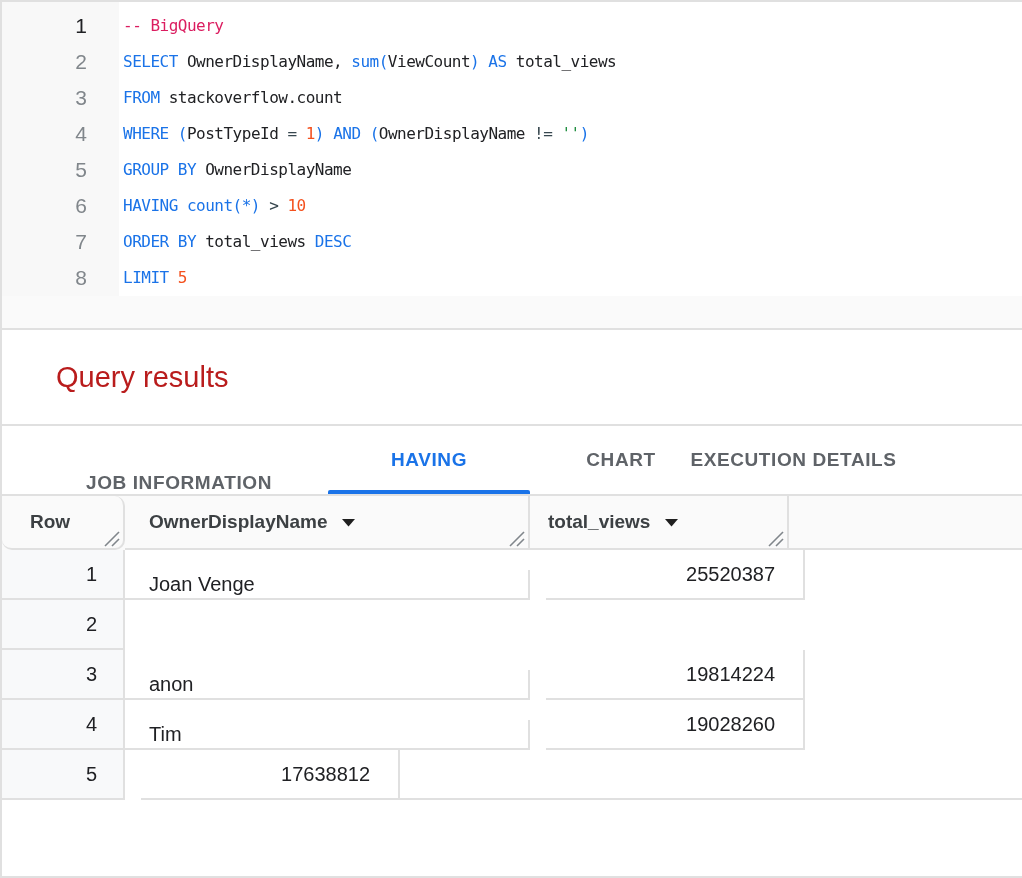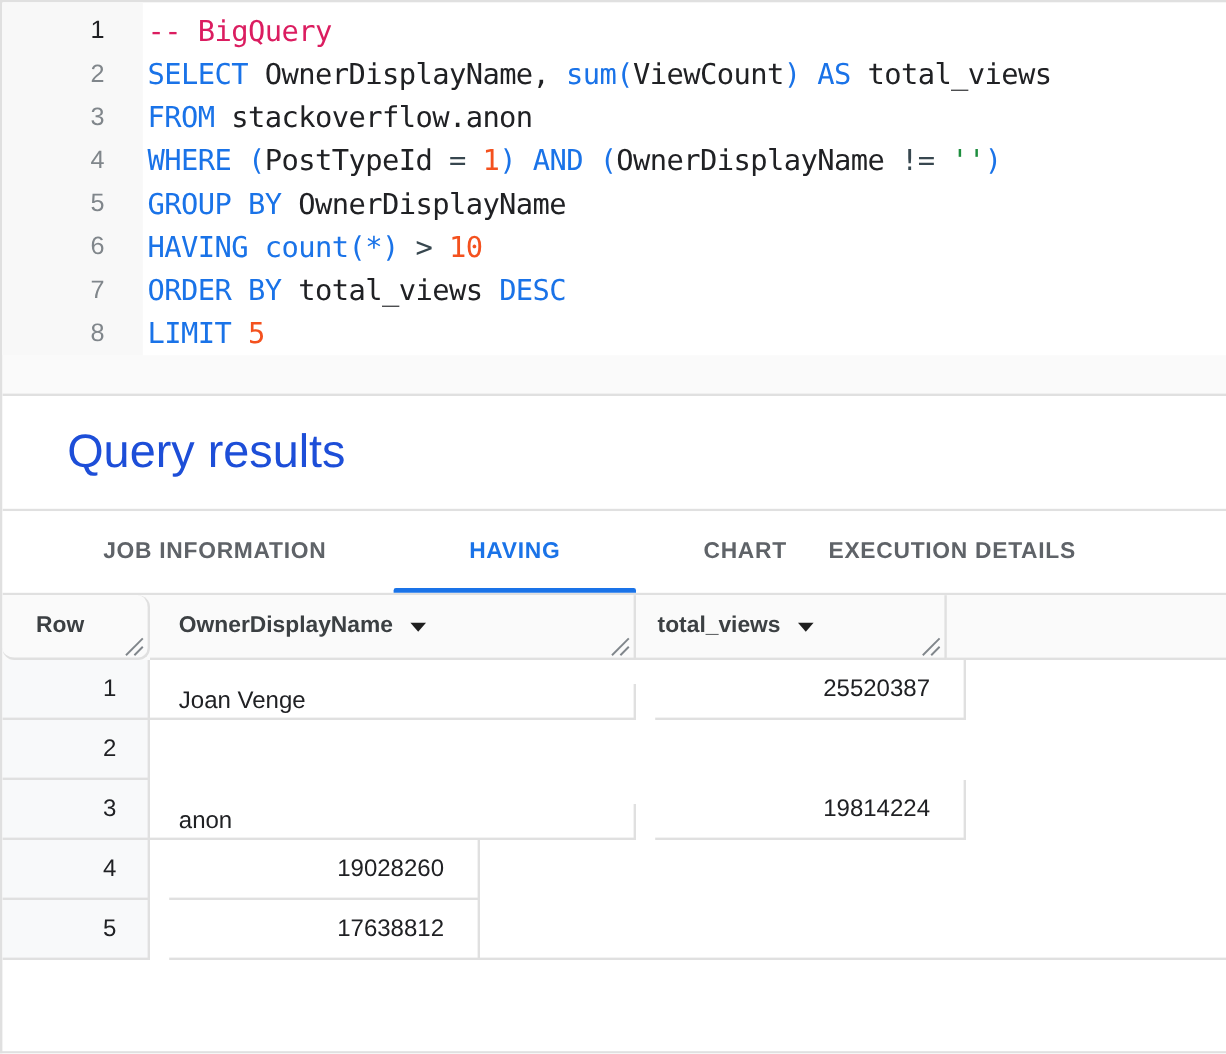--- a/index.html
+++ b/index.html
@@ -22,42 +22,42 @@
   .editor{position:relative;height:294px;background:#fff;padding-top:6px;}
   .gutter-bg{position:absolute;left:0;top:0;bottom:0;width:117px;background:var(--gutter);}
   .code-line{display:flex;height:36px;line-height:36px;position:relative;}
   .line-number{
     width:117px;flex:0 0 117px;text-align:right;padding-right:32px;
     font-size:21px;color:var(--linenum);position:relative;
   }
   .line-number.active{color:#202124;}
   .line-text{
     font-family:"DejaVu Sans Mono","Liberation Mono",monospace;
-    font-size:24px;padding-left:4px;white-space:pre;letter-spacing:-0.5px;
+    font-size:16px;padding-left:4px;white-space:pre;letter-spacing:-0.5px;
   }
   .tok-kw{color:var(--kw);}
   .tok-comment{color:var(--comment);}
   .tok-num{color:var(--num);}
   .tok-str{color:var(--str);}
   .tok-op{color:var(--op);}
   .tok-plain{color:var(--plain);}
   .editor-strip{height:34px;background:var(--strip);border-bottom:2px solid var(--border);}
   
   .results-title-bar{height:96px;display:flex;align-items:center;padding-left:54px;
     border-bottom:2px solid var(--border);background:#fff;}
-  .results-title-bar h1{font-size:39px;font-weight:400;color:#1d4ed8;letter-spacing:0;}
+  .results-title-bar h1{font-size:29px;font-weight:400;color:#b91c1c;letter-spacing:0;}
   
   .tabs{height:70px;display:flex;align-items:stretch;border-bottom:2px solid var(--border);
     padding-left:28px;background:#fff;}
   .tab{
     display:flex;align-items:center;justify-content:center;position:relative;
     font-size:19px;font-weight:700;letter-spacing:0.6px;color:var(--tab-inactive);
     cursor:pointer;flex:0 0 auto;white-space:nowrap;
   }
-  .tab:nth-child(1){width:298px;}
+  .tab:nth-child(1){width:298px;align-items:flex-end;}
   .tab:nth-child(2){width:202px;}
   .tab:nth-child(3){width:182px;}
   .tab:nth-child(4){width:163px;}
   .tab:nth-child(5){width:350px;}
   .tab.active{color:var(--accent);}
   .tab.active::after{
     content:"";position:absolute;left:0;right:0;bottom:0;height:4px;
     background:var(--accent);border-radius:2px 2px 0 0;
   }
   
@@ -93,21 +93,21 @@
         <div class="code-line">
           <span class="line-number active">1</span>
           <span class="line-text"><span class="tok-comment">-- BigQuery</span></span>
         </div>
         <div class="code-line">
           <span class="line-number">2</span>
           <span class="line-text"><span class="tok-kw">SELECT</span><span class="tok-plain"> OwnerDisplayName, </span><span class="tok-kw">sum(</span><span class="tok-plain">ViewCount</span><span class="tok-kw">)</span><span class="tok-plain"> </span><span class="tok-kw">AS</span><span class="tok-plain"> total_views</span></span>
         </div>
         <div class="code-line">
           <span class="line-number">3</span>
-          <span class="line-text"><span class="tok-kw">FROM</span><span class="tok-plain"> stackoverflow.anon</span></span>
+          <span class="line-text"><span class="tok-kw">FROM</span><span class="tok-plain"> stackoverflow.count</span></span>
         </div>
         <div class="code-line">
           <span class="line-number">4</span>
           <span class="line-text"><span class="tok-kw">WHERE</span><span class="tok-plain"> </span><span class="tok-kw">(</span><span class="tok-plain">PostTypeId </span><span class="tok-op">=</span><span class="tok-plain"> </span><span class="tok-num">1</span><span class="tok-kw">)</span><span class="tok-plain"> </span><span class="tok-kw">AND</span><span class="tok-plain"> </span><span class="tok-kw">(</span><span class="tok-plain">OwnerDisplayName </span><span class="tok-op">!=</span><span class="tok-plain"> </span><span class="tok-str">''</span><span class="tok-kw">)</span></span>
         </div>
         <div class="code-line">
           <span class="line-number">5</span>
           <span class="line-text"><span class="tok-kw">GROUP BY</span><span class="tok-plain"> OwnerDisplayName</span></span>
         </div>
         <div class="code-line">
@@ -199,20 +199,21 @@
           <div class="t-cell c3"></div>
         </div>
         <div class="t-row">
           <div class="t-cell c0">3</div>
           <div class="t-cell c1">anon</div>
           <div class="t-cell c2">19814224</div>
           <div class="t-cell c3"></div>
         </div>
         <div class="t-row">
           <div class="t-cell c0">4</div>
+          <div class="t-cell c1">Tim</div>
           <div class="t-cell c2">19028260</div>
           <div class="t-cell c3"></div>
         </div>
         <div class="t-row">
           <div class="t-cell c0">5</div>
           <div class="t-cell c2">17638812</div>
           <div class="t-cell c3"></div>
         </div>
       </div>
   </section>

